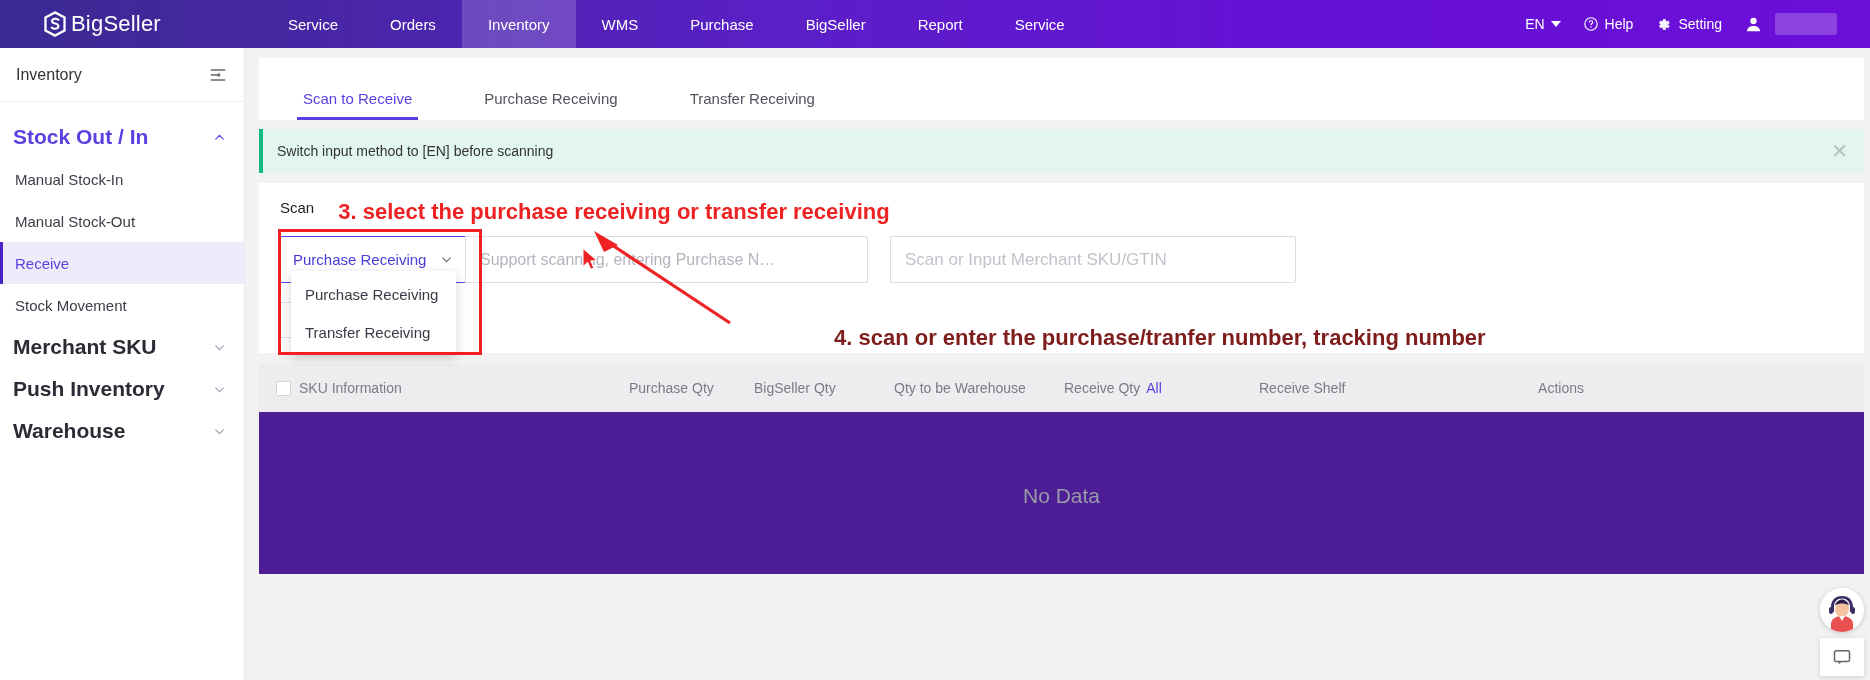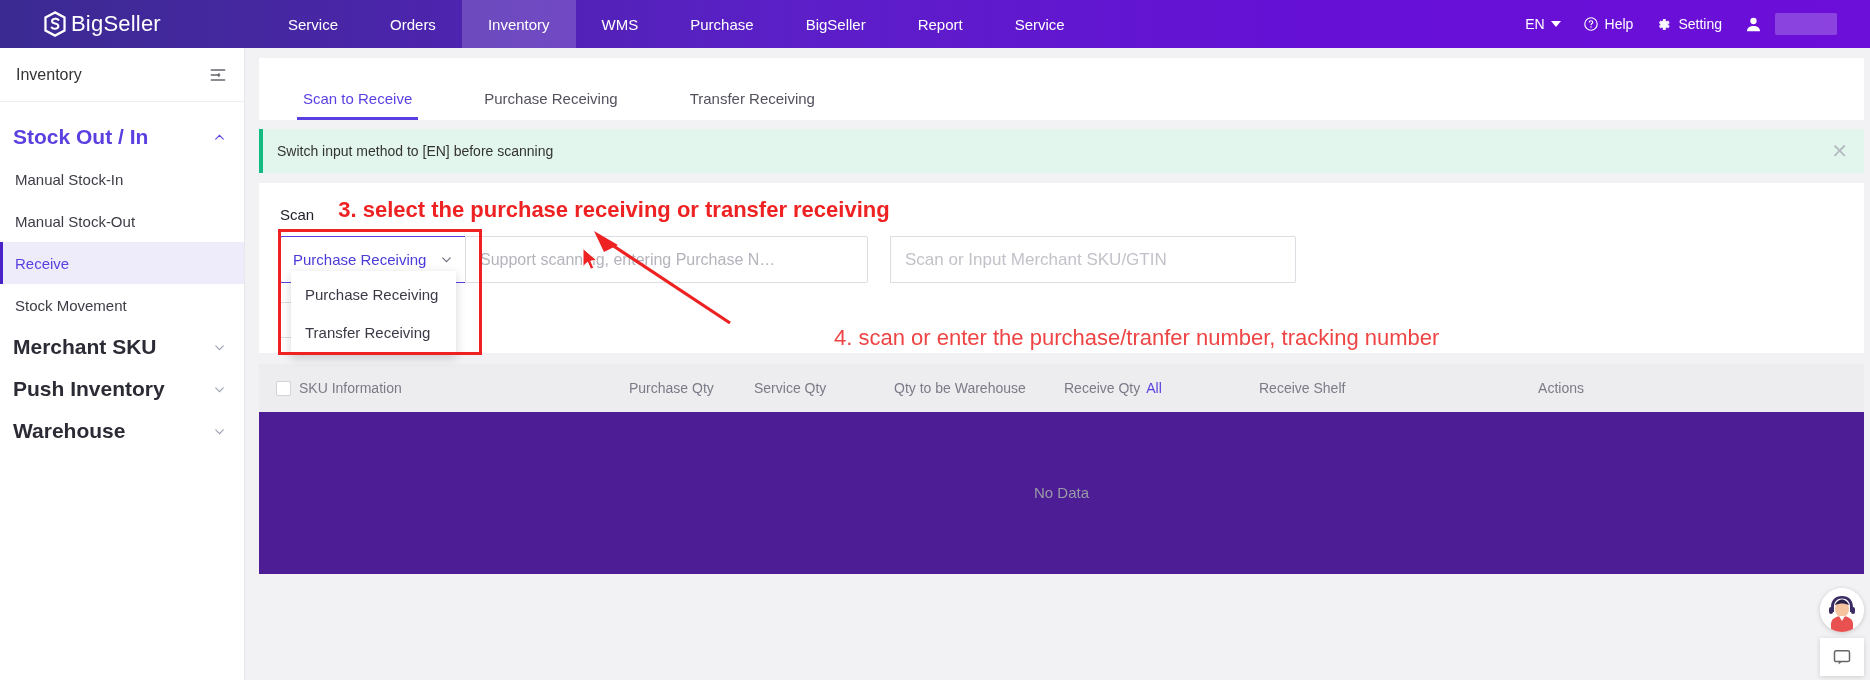--- a/index.html
+++ b/index.html
@@ -119,21 +119,21 @@
   .banner-x {
     margin-left: auto; color: #b6bdc2; font-size: 20px;
     cursor: pointer; line-height: 1;
   }
 
   .panel {
     margin-top: 10px; background: #fff;
     padding: 16px 0 0 0; position: relative; height: 170px;
   }
   .scanrow {
-    display: flex; align-items: flex-end; padding-left: 21px; height: 24px;
+    display: flex; align-items: flex-start; padding-left: 21px; height: 24px;
   }
   .scan-label { font-size: 15px; color: #1f1f28; white-space: nowrap; }
   .annot1 {
     color: #ee2222; font-weight: bold; font-size: 22px;
     margin-left: 24px; white-space: nowrap;
   }
 
   .fieldrow {
     display: flex; align-items: center; padding-left: 21px;
     margin-top: 13px; gap: 0;
@@ -193,21 +193,21 @@
   
   .redbox {
     position: absolute; left: 19px; top: 46px;
     width: 204px; height: 126px;
     border: 3px solid #ee2222; z-index: 40; pointer-events: none;
   }
 
   
   .annot2 {
     position: absolute; left: 575px; top: 142px;
-    color: #ef4444; font-weight: normal; font-size: 22px;
+    color: #7f1d1d; font-weight: bold; font-size: 22px;
     white-space: nowrap; z-index: 25;
   }
   .arrow-svg {
     position: absolute; left: 325px; top: 40px; z-index: 25;
     pointer-events: none;
   }
   .cursor-svg { position: absolute; left: 322px; top: 64px; z-index: 26; }
 
   
   .tablecard {
@@ -221,21 +221,21 @@
   }
   .th { white-space: nowrap; }
   .th-check { width: 40px; display: flex; justify-content: center; padding-left: 8px; }
   .checkbox {
     width: 15px; height: 15px; border: 1px solid #d2d2da;
     background: #fff; border-radius: 2px; cursor: pointer;
   }
   .th-all { color: #5b3fe0; margin-left: 6px; }
   .nodata {
     position: absolute; left: 0; right: 0; top: 120px;
-    text-align: center; font-size: 15px; color: #9a9aa8;
+    text-align: center; font-size: 21px; color: #9a9aa8;
   }
 
   
   .support {
     position: absolute; right: 6px; top: 588px;
     width: 44px; z-index: 60;
   }
   .support-av {
     width: 44px; height: 44px; border-radius: 50%;
     background: #fff; box-shadow: 0 1px 5px rgba(0,0,0,0.18);
@@ -409,21 +409,21 @@
     <span class="annot2">4. scan or enter the purchase/tranfer number, tracking number</span>
   </div>
 
   <div class="tablecard">
     <div class="thead">
       <div class="th-check">
         <div class="checkbox"></div>
       </div>
       <div class="th" style="width:330px">SKU Information</div>
       <div class="th" style="width:125px">Purchase Qty</div>
-      <div class="th" style="width:140px">Service Qty</div>
+      <div class="th" style="width:140px">BigSeller Qty</div>
       <div class="th" style="width:170px">Qty to be Warehouse</div>
       <div class="th" style="width:195px;display:flex;align-items:center">
         <span>Receive Qty</span>
         <span class="th-all">All</span>
       </div>
       <div class="th" style="width:185px">Receive Shelf</div>
       <div class="th" style="width:140px;text-align:right">Actions</div>
     </div>
     <div class="nodata">No Data</div>
   </div>

